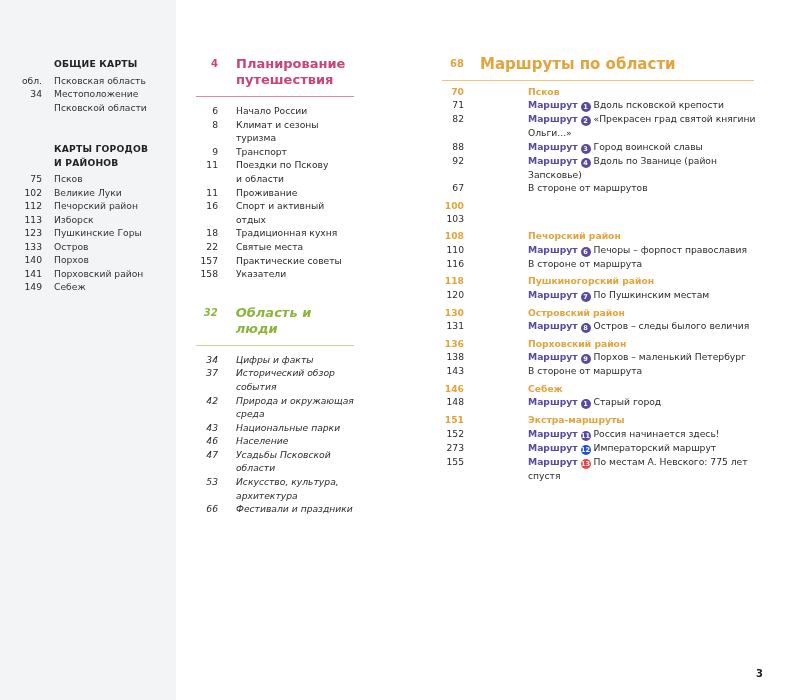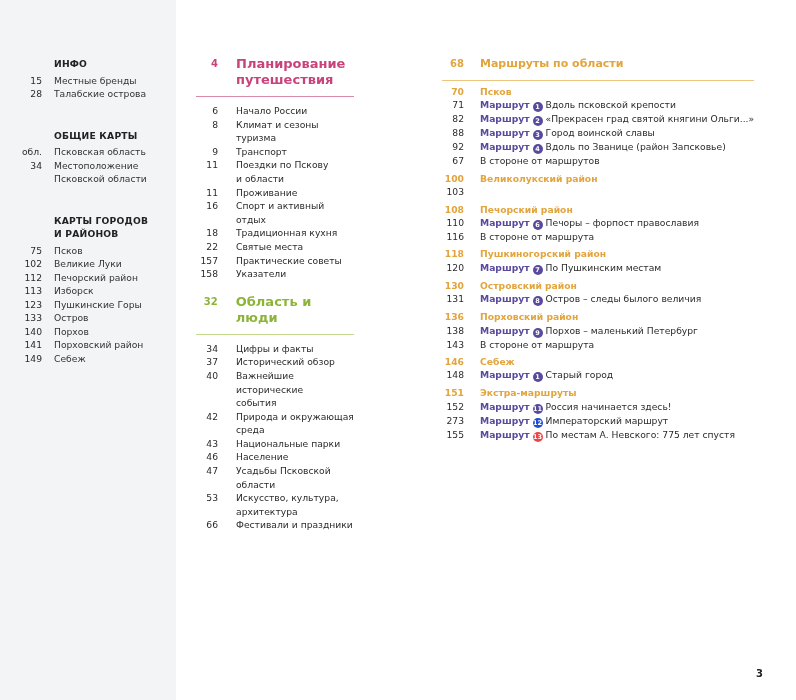--- a/index.html
+++ b/index.html
@@ -27,58 +27,47 @@
     .left .lbl { color: #333; }
 
     
     .mid { position: absolute; left: 196px; top: 56px; width: 160px; }
     .mid .head { display: flex; align-items: flex-start; padding-bottom: 8px; }
     .mid .head .hnum { width: 22px; text-align: right; font-size: 10px; line-height: 16px; margin-right: 18px; font-weight: bold; }
     .mid .head .htitle { font-size: 13px; line-height: 16px; font-weight: bold; }
     .mid .rule { height: 1px; margin: 0 0 7px 0; width: 158px; }
     .mid .num { width: 22px; margin-right: 18px; }
     .mid .row { font-size: 9.2px; line-height: 13.6px; }
-    .mid .sec2 { margin-top: 13px; }
+    .mid .sec2 { margin-top: 24px; font-style: italic; }
 
     
     .right { position: absolute; left: 442px; top: 56px; width: 330px; }
     .right .head { display: flex; align-items: flex-start; padding-bottom: 8px; }
     .right .head .hnum { width: 22px; text-align: right; font-size: 10px; line-height: 16px; margin-right: 16px; font-weight: bold; }
-    .right .head .htitle { font-size: 11px; line-height: 16px; font-weight: bold; }
+    .right .head .htitle { font-size: 15px; line-height: 16px; font-weight: bold; }
     .right .rule { height: 1px; width: 312px; margin-bottom: 4px; }
     .right .num { width: 22px; margin-right: 16px; }
-    .right .row { font-size: 9.2px; line-height: 13.4px; }
+    .right .row { font-size: 9.2px; line-height: 13.4px; gap: 48px; }
     .right .group { margin-bottom: 4px; }
     .right .gtitle .num, .right .gtitle .lbl { font-weight: bold; }
     .route-word { font-weight: bold; margin-right: 3px; }
     .badge {
       display: inline-block; width: 10px; height: 10px; border-radius: 50%;
       color: #fff; font-size: 6.5px; line-height: 10px; text-align: center;
       font-weight: bold; vertical-align: -1px; margin-right: 3px;
     }
     .pagenum { position: absolute; right: 33px; top: 668px; font-size: 10px; font-weight: bold; color: #222; }
   </style>
 </head>
 <body>
 
 <div class="sidebar"></div>
 
 <div class="left">
   <div class="block">
-    <div class="sec-title">ИНФО</div>
-    <div class="row">
-        <span class="num">15</span>
-        <span class="lbl">Местные бренды</span>
-      </div>
-    <div class="row">
-        <span class="num">28</span>
-        <span class="lbl">Талабские острова</span>
-      </div>
-  </div>
-  <div class="block">
     <div class="sec-title">ОБЩИЕ КАРТЫ</div>
     <div class="row">
         <span class="num">обл.</span>
         <span class="lbl">Псковская область</span>
       </div>
     <div class="row">
         <span class="num">34</span>
         <span class="lbl">Местоположение</span>
       </div>
     <div class="row">
@@ -195,24 +184,20 @@
     <div id="people-list">
         <div class="row">
           <span class="num">34</span>
           <span class="lbl">Цифры и факты</span>
         </div>
         <div class="row">
           <span class="num">37</span>
           <span class="lbl">Исторический обзор</span>
         </div>
         <div class="row">
-          <span class="num">40</span>
-          <span class="lbl">Важнейшие исторические</span>
-        </div>
-        <div class="row">
           <span class="num"></span>
           <span class="lbl">события</span>
         </div>
         <div class="row">
           <span class="num">42</span>
           <span class="lbl">Природа и окружающая</span>
         </div>
         <div class="row">
           <span class="num"></span>
           <span class="lbl">среда</span>
@@ -278,21 +263,20 @@
           <span class="lbl"><span class="route-word" style="color:#5a4a9e">Маршрут</span><span class="badge" style="background:#5a4a9e">4</span><span>Вдоль по Званице (район Запсковье)</span></span>
         </div>
         <div class="row">
           <span class="num">67</span>
           <span class="lbl"><span>В стороне от маршрутов</span></span>
         </div>
       </div>
       <div class="group">
         <div class="row gtitle">
           <span class="num" style="color:#e2a43c">100</span>
-          <span class="lbl" style="color:#e2a43c">Великолукский район</span>
         </div>
         <div class="row">
           <span class="num">103</span>
         </div>
       </div>
       <div class="group">
         <div class="row gtitle">
           <span class="num" style="color:#e2a43c">108</span>
           <span class="lbl" style="color:#e2a43c">Печорский район</span>
         </div>

